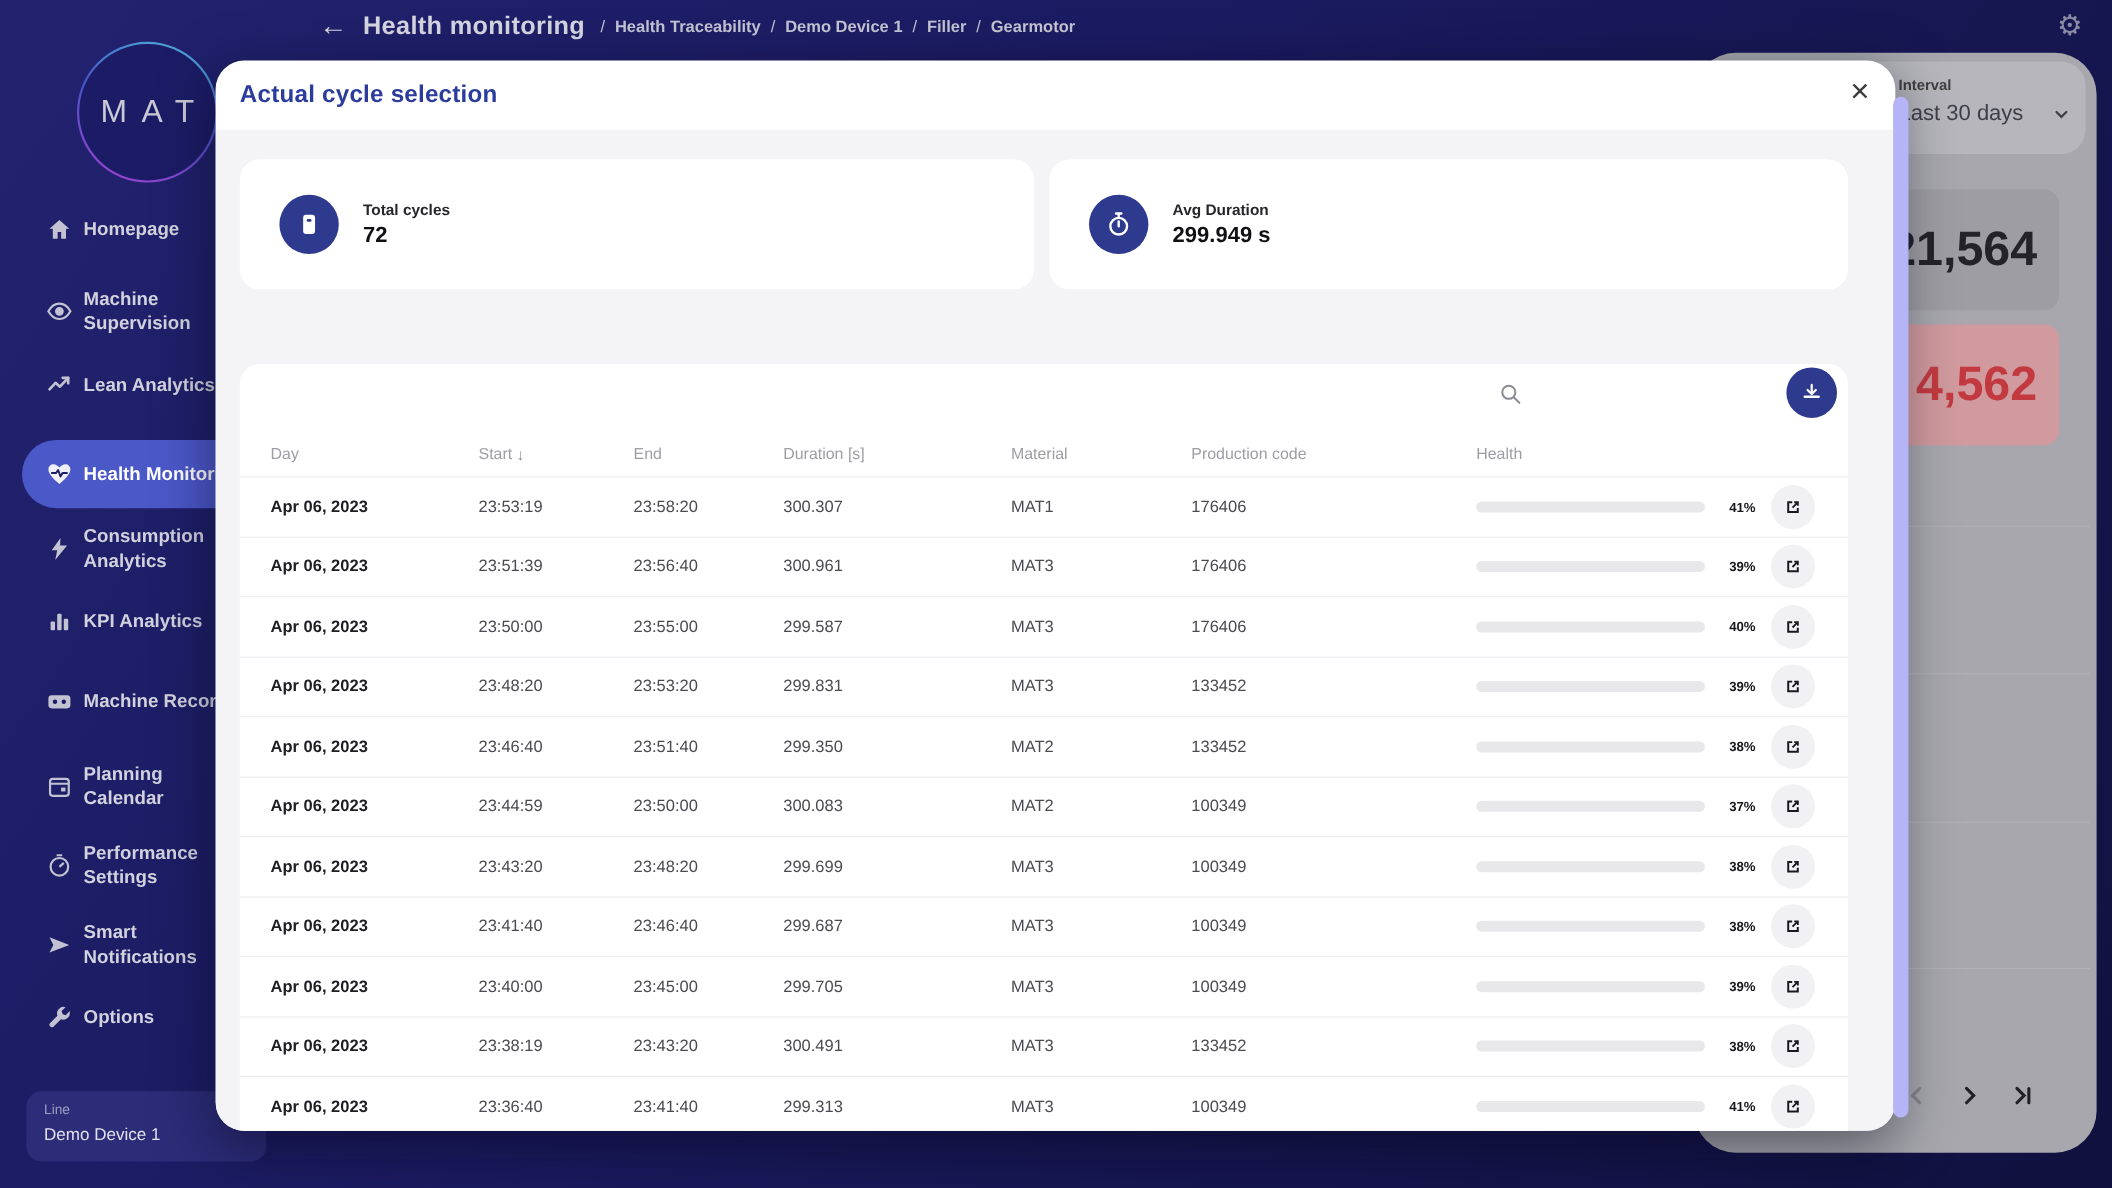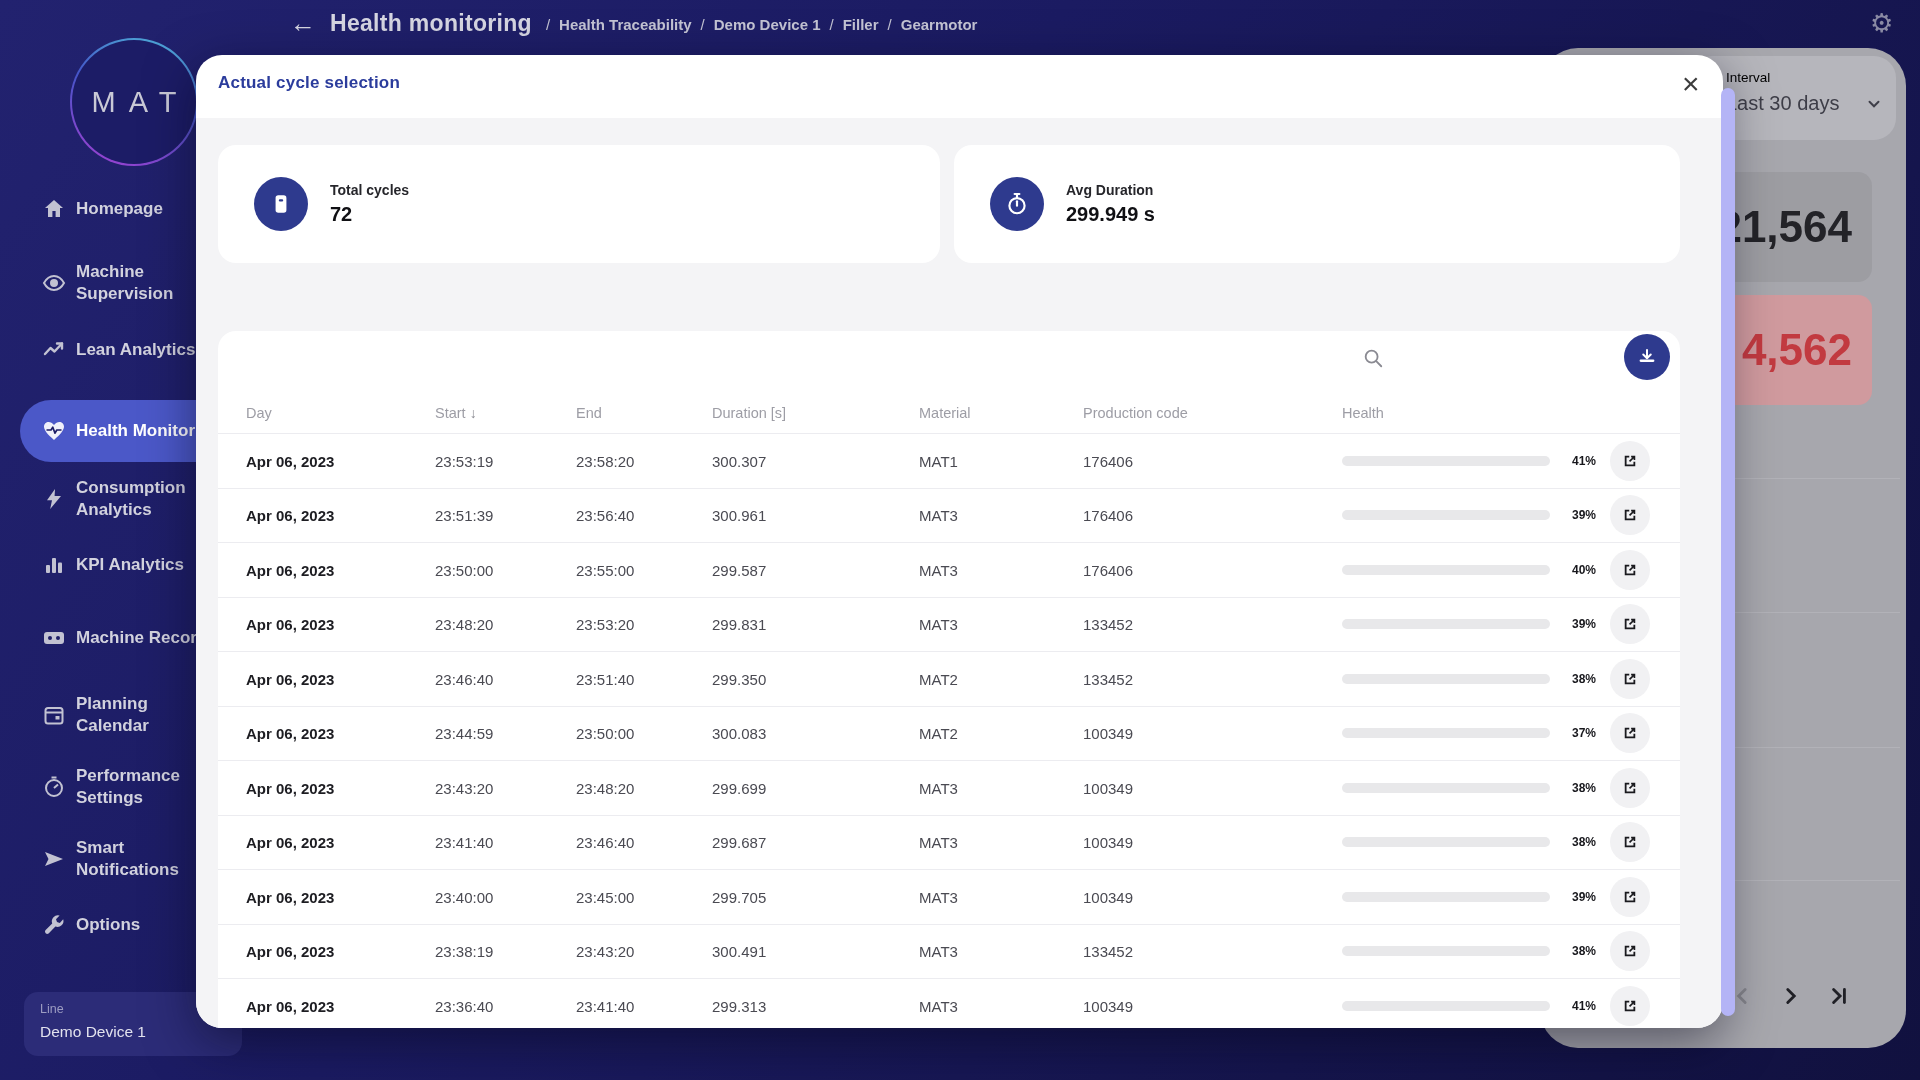--- a/index.html
+++ b/index.html
@@ -38,21 +38,21 @@
   .line-box { position:absolute; left:24px; top:992px; width:218px; height:64px; border-radius:14px;
           background:#2c2c78; padding:10px 16px; }
   .line-label { font-size:12.5px; color:#9d9dc2; }
   .line-value { font-size:15.5px; color:#e2e2ee; margin-top:7px; }
 
   
   .bg-card { position:absolute; left:1540px; top:48px; width:366px; height:1000px;
           border-radius:38px; background:#a7a7ad; z-index:1; }
   .interval-box { position:absolute; left:150px; top:8px; width:206px; height:84px;
           border-radius:22px; background:#b6b6bc; padding:14px 0 0 36px; cursor:pointer; }
-  .interval-label { font-size:13.5px; color:#000000; }
+  .interval-label { font-size:13.5px; color:#404040;font-weight:bold; }
   .interval-value { font-size:20px; color:#3e3e48; margin-top:7px; display:flex; align-items:center; gap:26px; }
   .interval-value .chev { width:18px; height:18px; color:#3e3e48; }
   .bg-stat { position:absolute; left:80px; width:252px; height:110px; border-radius:14px;
           display:flex; align-items:center; justify-content:flex-end; padding-right:20px;
           font-size:44px; font-weight:800; }
   .bg-stat.gray { top:124px; background:#9d9da2; color:#232328; }
   .bg-stat.pink { top:247px; background:#d09a9e; color:#c23a40; }
   .bg-line { position:absolute; left:150px; width:210px; height:1px; background:#b2b2b8; }
   .bg-pagination { position:absolute; left:190px; top:935px; display:flex; align-items:center; gap:22px; }
   .pg-btn { width:26px; height:26px; cursor:pointer; }
@@ -60,21 +60,21 @@
   .pg-btn.dark { color:#202026; }
 
   
   .scrollbar { position:absolute; left:1721px; top:88px; width:14px; height:928px;
           border-radius:7px; background:#b4b4f6; z-index:12; }
 
   
   .modal { position:absolute; left:196px; top:55px; width:1527px; height:973px;
           background:#ffffff; border-radius:26px; z-index:10;
           box-shadow:0 14px 50px rgba(5,5,25,.5); overflow:hidden; }
-  .modal-title { position:absolute; left:22px; top:18px; font-size:17px; font-weight:600;
+  .modal-title { position:absolute; left:22px; top:18px; font-size:22px; font-weight:600;
           color:#2b3c9c; letter-spacing:.2px; }
   .modal-close { position:absolute; left:1482px; top:10px; font-size:30px; color:#3c3c3c;
           cursor:pointer; line-height:1; padding:4px; }
   .modal-body { position:absolute; left:0; top:63px; width:1527px; height:910px;
           background:#f4f4f6; }
 
   .stat-card { position:absolute; top:27px; height:118px; background:#fff; border-radius:18px;
           display:flex; align-items:center; padding-left:36px; gap:22px; }
   .stat-card.c1 { left:22px; width:722px; }
   .stat-card.c2 { left:758px; width:726px; }

